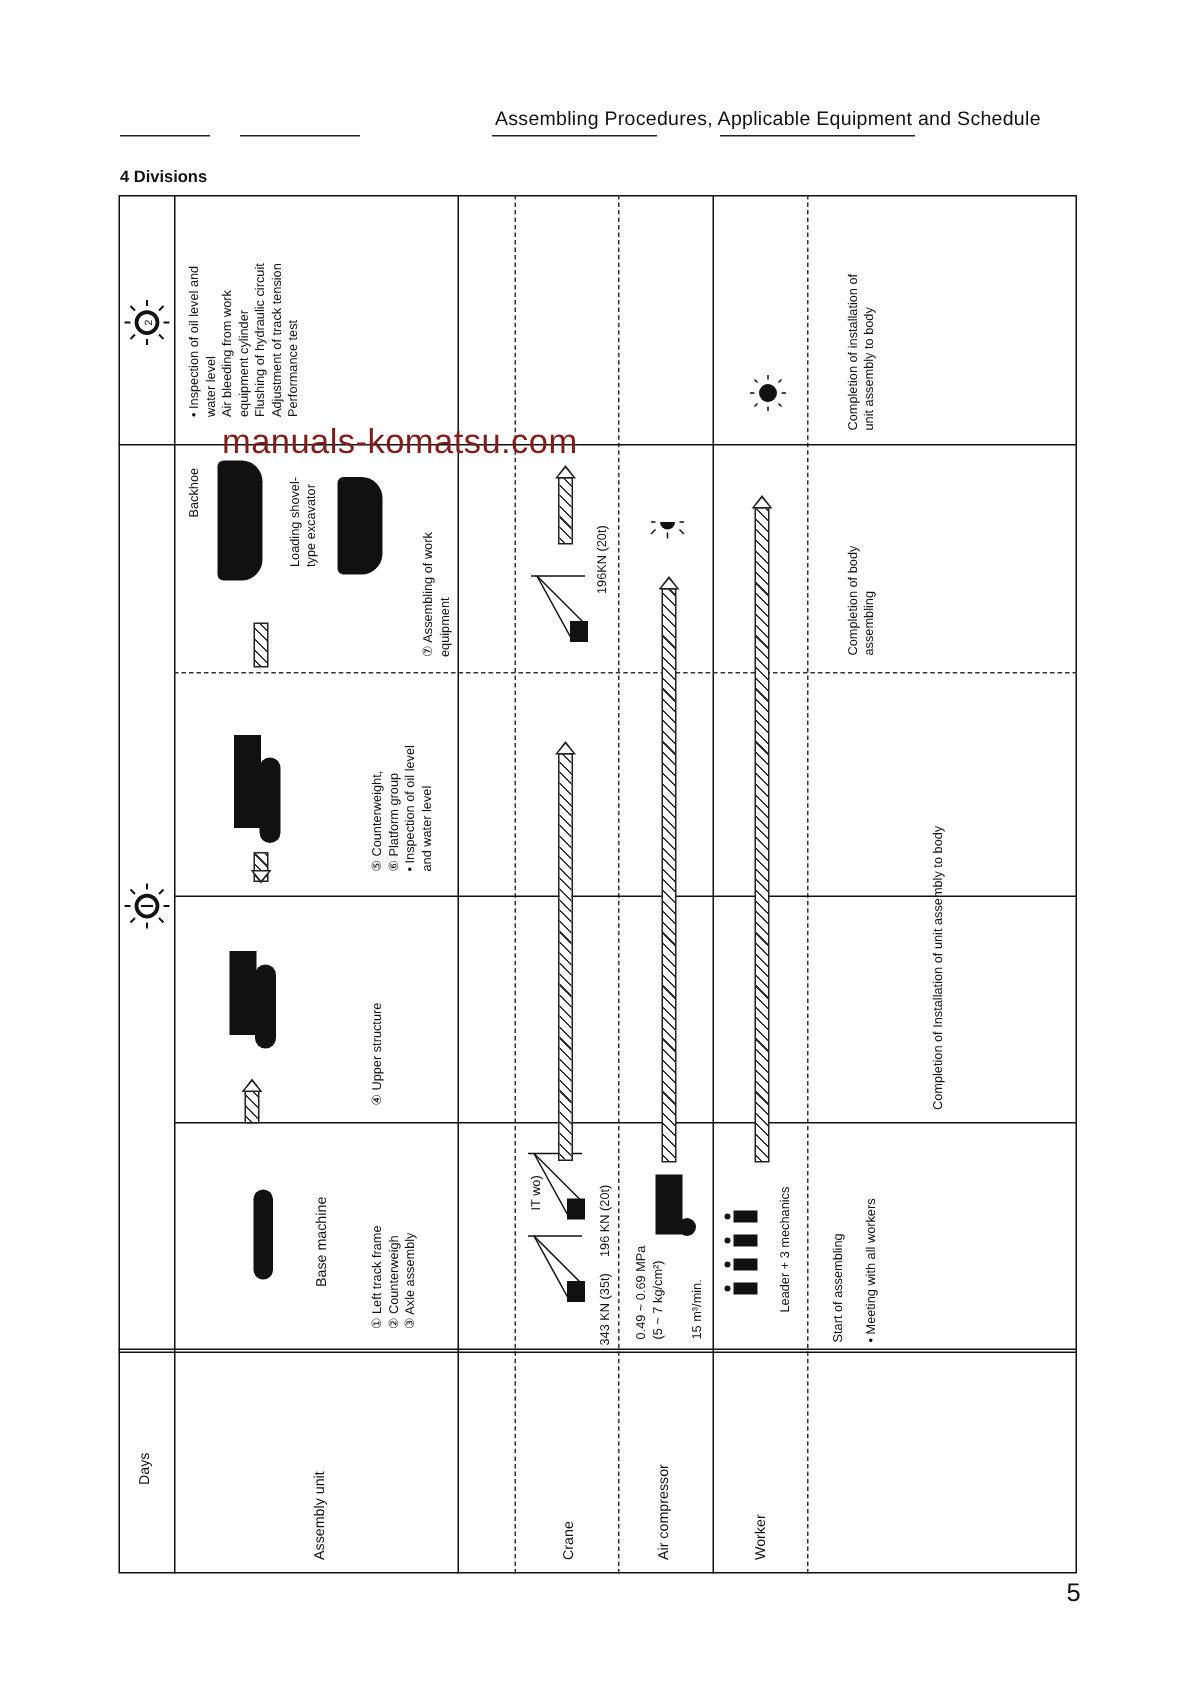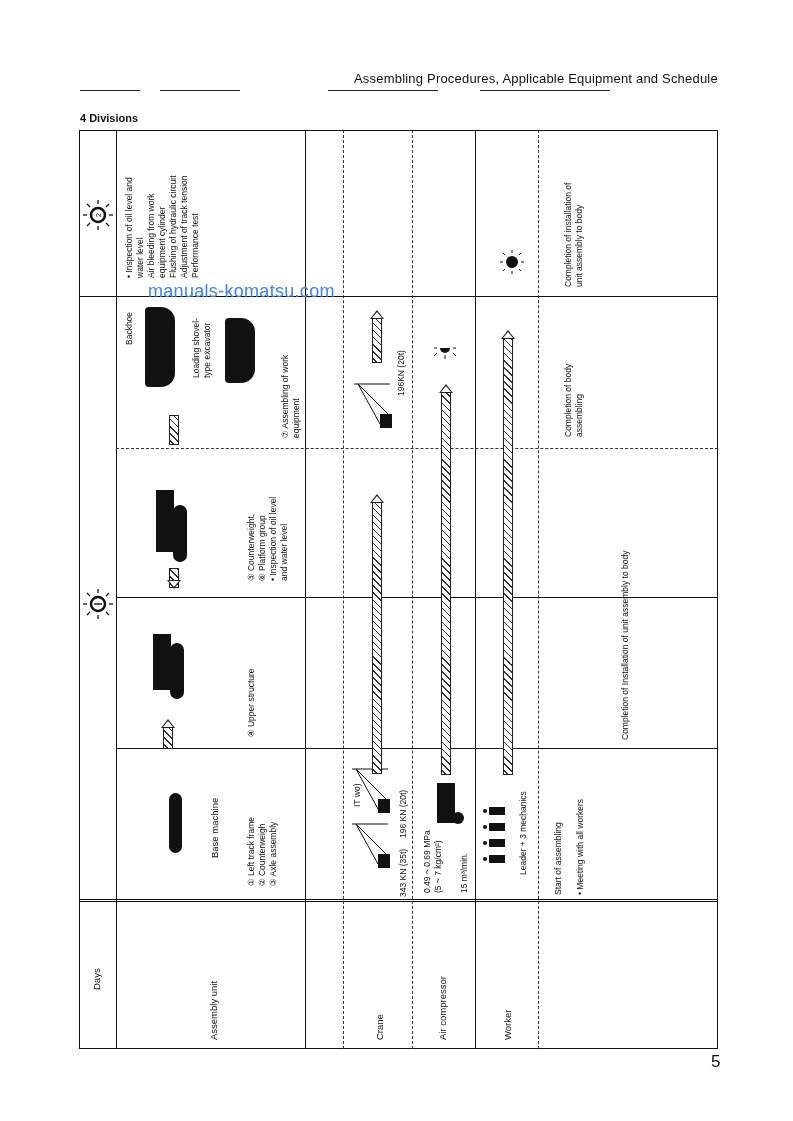--- a/index.html
+++ b/index.html
@@ -1,36 +1,36 @@
 <!DOCTYPE html>
 <html><head>
 <meta charset="utf-8">
 <style>
   html, body { margin:0; padding:0; background:#ffffff; }
   body { width:793px; height:1121px; position:relative; overflow:hidden;
          font-family:"Liberation Sans", sans-serif; color:#111; }
   .abs { position:absolute; }
   .hdr-line { position:absolute; height:1px; background:#222; }
-  .header-title { position:absolute; left:330px; top:71px; font-size:13px; letter-spacing:0.2px;margin-left:24px; }
+  .header-title { position:absolute; left:330px; top:71px; font-size:13px; letter-spacing:0.2px; }
   .section-title { position:absolute; left:80px; top:112px; font-size:11px; font-weight:bold;text-align:right; }
   .frame { position:absolute; left:79px; top:130px; width:639px; height:919px; border:1.5px solid #111; box-sizing:border-box; }
   .vline { position:absolute; width:0; border-left:1px solid #111; }
   .vline.dash { border-left:1px dashed #333; }
   .hline { position:absolute; height:0; border-top:1px solid #111; }
   .hline.dash { border-top:1px dashed #333; }
   .hline.double { border-top:3px double #111; }
   .rot { position:absolute; transform-origin:0 0; transform:rotate(-90deg); white-space:nowrap; font-size:9.5px; line-height:12px; }
   .rot.small { font-size:8.5px; line-height:10.5px; }
   .sun { position:absolute; }
   .arrow { position:absolute; width:10px; box-sizing:border-box; border:1px solid #222;
            background:repeating-linear-gradient(45deg,#fff 0 2px,#333 2px 3px,#fff 3px 5px); }
   .arrow-head { position:absolute; width:0; height:0; border-left:7px solid transparent; border-right:7px solid transparent; border-bottom:9px solid #222; }
   .arrow-head::after { content:""; position:absolute; left:-5px; top:2px; border-left:5px solid transparent; border-right:5px solid transparent; border-bottom:6px solid #fff; }
   .machine { position:absolute; background:#111; }
-  .watermark { position:absolute; left:148px; top:281px; font-size:18px; color:#3b82f6; letter-spacing:0.3px; }
+  .watermark { position:absolute; left:148px; top:281px; font-size:23px; color:#7f1d1d; letter-spacing:0.3px; }
   .page-num { position:absolute; left:711px; top:1052px; font-size:17px; }
 </style>
 </head>
 <body>
 
 <div class="hdr-line" style="left:80px; top:90px; width:60px;"></div>
 <div class="hdr-line" style="left:160px; top:90px; width:80px;"></div>
 <div class="hdr-line" style="left:328px; top:90px; width:110px;"></div>
 <div class="hdr-line" style="left:480px; top:90px; width:130px;"></div>
 <div class="header-title">Assembling Procedures, Applicable Equipment and Schedule</div>

